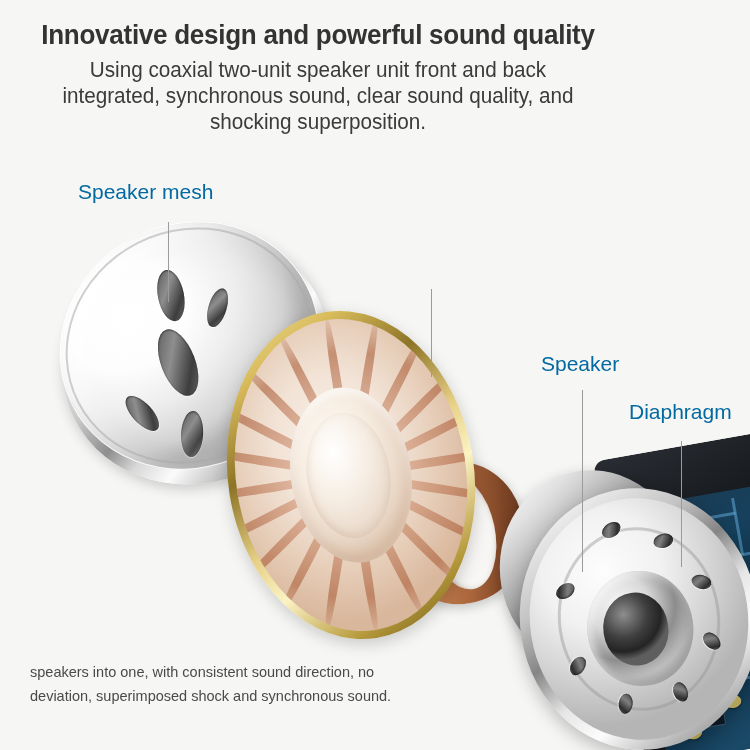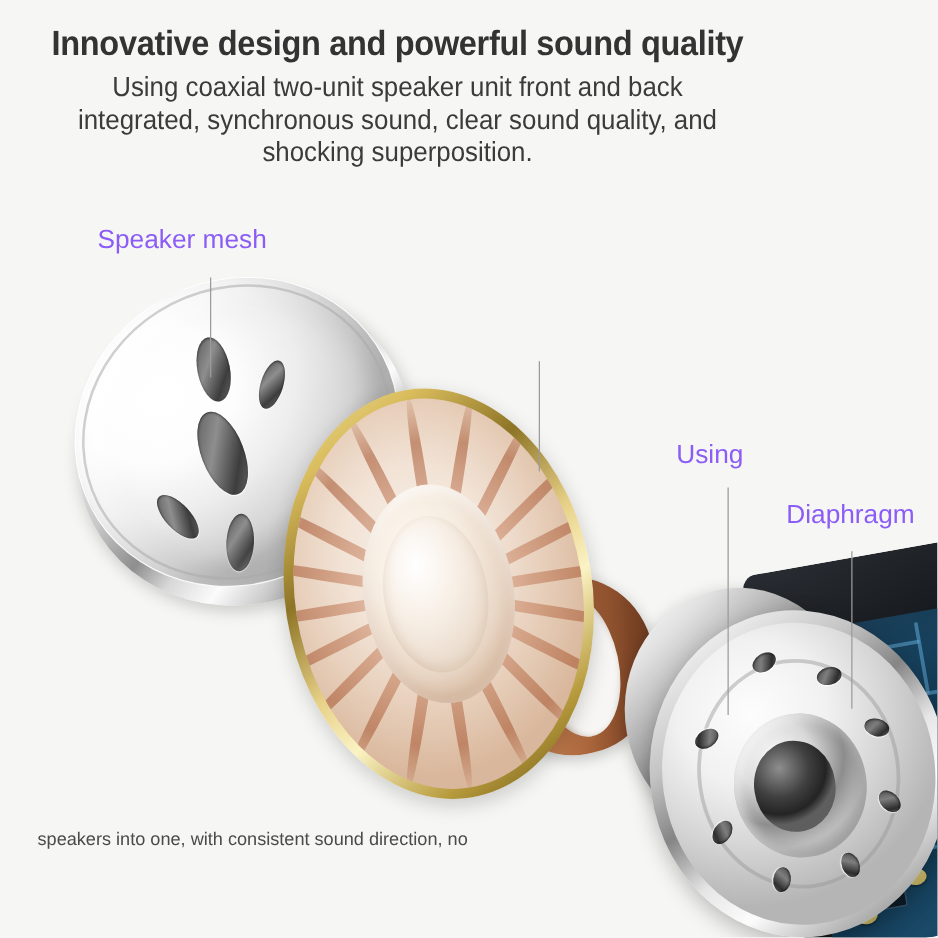--- a/index.html
+++ b/index.html
@@ -50,21 +50,21 @@
     color: #3b3b3b;
     line-height: 26px;
     transform: scaleX(0.94);
   }
   #subtitle .ln { display: block; white-space: nowrap; }
 
   
   .callout-label {
     position: absolute;
     font-size: 21px;
-    color: #8b5cf6;
+    color: #0369a1;
     white-space: nowrap;
     letter-spacing: 0px;
     z-index: 45;
   }
   #label-speaker-mesh { left: 78px;  top: 180px; }
   #label-diaphragm    { left: 381px; top: 252px; }
   #label-magnet       { left: 541px; top: 352px; }
   #label-pedestal     { left: 629px; top: 400px; }
 
   .leader-line {
@@ -477,23 +477,24 @@
       <div class="disc-ring"></div>
     </div>
 
   </div>
 
   <div class="callout-label" id="label-speaker-mesh">Speaker mesh</div>
   <div class="leader-line" id="leader-speaker-mesh"></div>
 
   <div class="leader-line" id="leader-diaphragm"></div>
 
-  <div class="callout-label" id="label-magnet">Using</div>
+  <div class="callout-label" id="label-magnet">Speaker</div>
   <div class="leader-line" id="leader-magnet"></div>
 
   <div class="callout-label" id="label-pedestal">Diaphragm</div>
   <div class="leader-line" id="leader-pedestal"></div>
 
   <div id="caption">
     <span class="ln">speakers into one, with consistent sound direction, no</span>
+    <span class="ln">deviation, superimposed shock and synchronous sound.</span>
   </div>
 
 </div>
 
 </body></html>

